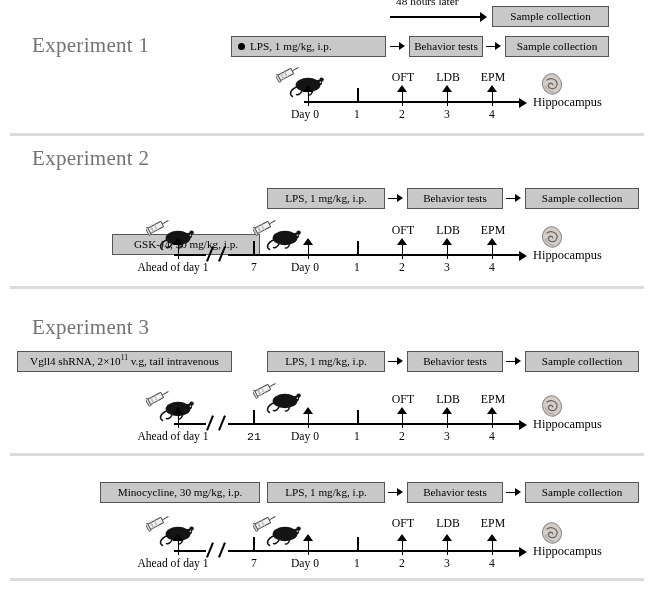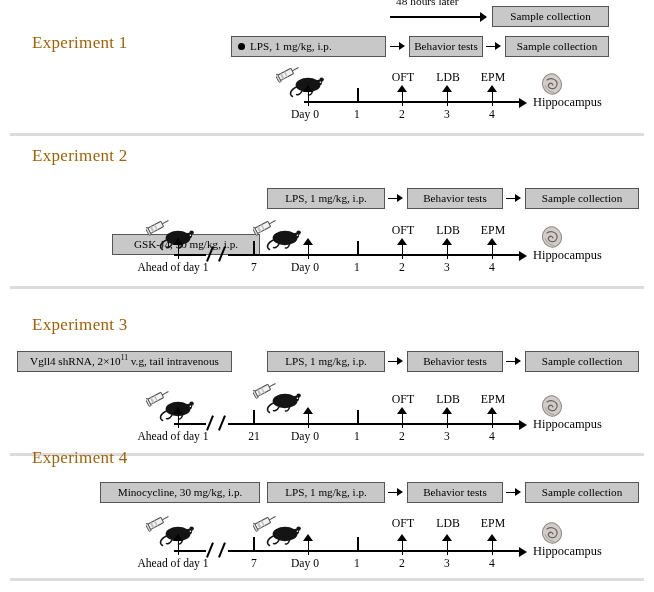--- a/index.html
+++ b/index.html
@@ -3,22 +3,22 @@
 <meta charset="utf-8">
 <style>
   html,body{margin:0;padding:0;}
   body{
     width:654px;height:592px;background:#ffffff;
     font-family:"Liberation Serif","DejaVu Serif",serif;
     color:#000;overflow:hidden;position:relative;
   }
   .exp{position:absolute;left:0;width:654px;}
   .exp-title{
-    position:absolute;font-size:17px;letter-spacing:.3px;
-    font-family:"Liberation Serif","DejaVu Serif",serif;color:#a16207;
+    position:absolute;font-size:21px;letter-spacing:.3px;
+    font-family:"Liberation Serif","DejaVu Serif",serif;color:#737373;
     white-space:nowrap;
   }
   .sep{
     position:absolute;left:10px;width:634px;height:3px;
     background:#dcdcdc;
   }
   
   .box{
     position:absolute;box-sizing:border-box;
     background:#c8c8c8;border:1px solid #555;
@@ -314,37 +314,36 @@
   <div class="uparrow" style="left:487px;top:100px;height:16px;">
       <div class="ahead"></div>
       <div class="stem"></div>
     </div>
 
   <div class="testlabel" style="left:384px;top:85px;width:38px;">OFT</div>
   <div class="testlabel" style="left:429px;top:85px;width:38px;">LDB</div>
   <div class="testlabel" style="left:474px;top:85px;width:38px;">EPM</div>
 
   <div class="daylabel" style="left:121px;top:123px;width:104px;">Ahead of day 1</div>
-  <div class="daylabel" style="left:240px;top:123px;width:28px;">21</div>
+  <div class="daylabel" style="left:240px;top:123px;width:28px;font-family:Liberation Mono, monospace;">21</div>
   <div class="daylabel" style="left:283px;top:123px;width:44px;">Day 0</div>
   <div class="daylabel" style="left:343px;top:123px;width:28px;">1</div>
   <div class="daylabel" style="left:388px;top:123px;width:28px;">2</div>
   <div class="daylabel" style="left:433px;top:123px;width:28px;">3</div>
   <div class="daylabel" style="left:478px;top:123px;width:28px;">4</div>
 
   <svg class="brainicon" style="left:541px;top:88px;" viewBox="0 0 22 22">
       <use href="#hippocampus-slice"></use>
     </svg>
   <div class="hippolabel" style="left:533px;top:110px;">Hippocampus</div>
 
   <div class="sep" style="top:146px;"></div>
 </section>
 
 <section class="exp" style="top:440px;height:152px;">
-  <div class="exp-title" style="left:32px;top:8px;">Experiment 4</div>
 
   <div class="box" style="left:100px;top:42px;width:160px;">Minocycline, 30 mg/kg, i.p.</div>
   <div class="box" style="left:267px;top:42px;width:118px;">LPS, 1 mg/kg, i.p.</div>
   <div class="sarrow" style="left:388px;top:47px;">
       <div class="shaft"></div>
       <div class="head"></div>
     </div>
   <div class="box" style="left:407px;top:42px;width:96px;">Behavior tests</div>
   <div class="sarrow" style="left:506px;top:47px;">
       <div class="shaft"></div>

